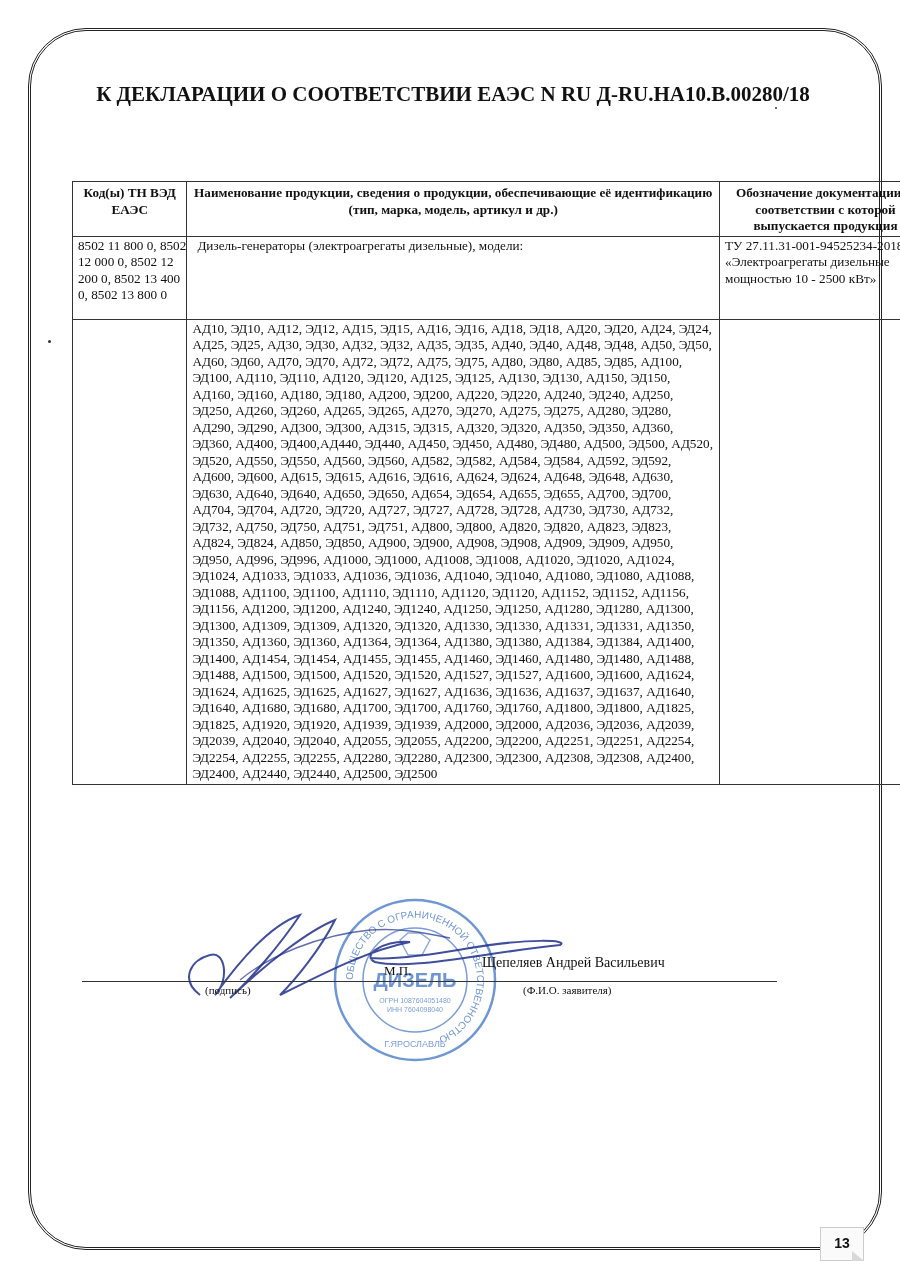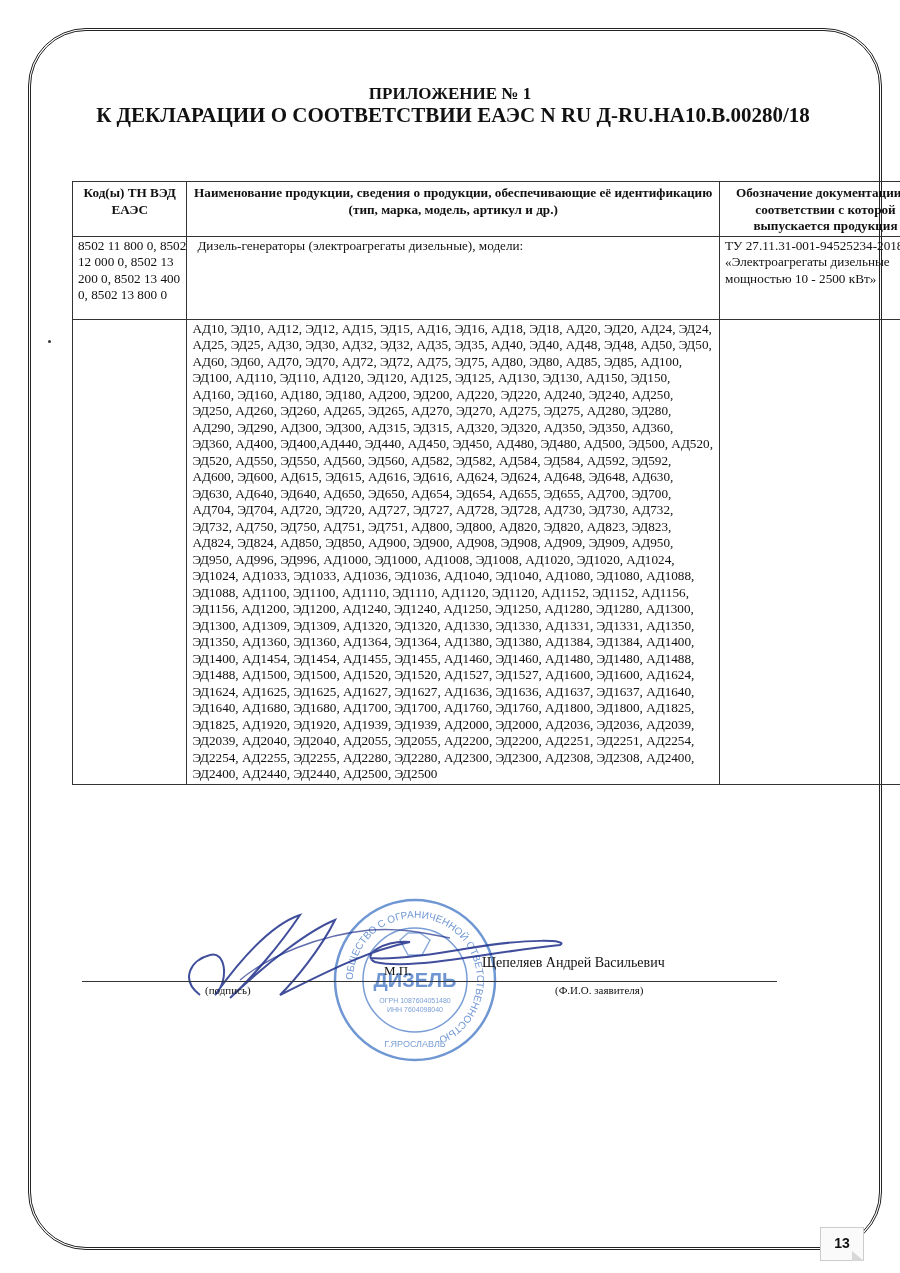--- a/index.html
+++ b/index.html
@@ -14,49 +14,48 @@
   table.main td, table.main th { border:1px solid #333; vertical-align:top; padding:1px 5px; }
   table.main th { font-weight:bold; text-align:center; padding-top:3px; }
   .c1 { width:91px; }
   .c2 { width:459px; }
   .c3 { width:178px; }
   .models { text-align:left; padding:1px 6px 2px 10px; }
   .sign-line { position:absolute; left:82px; top:981px; width:695px; border-top:1px solid #333; }
   .mp { position:absolute; left:384px; top:963px; font-size:13px; }
   .fio { position:absolute; left:482px; top:955px; font-size:14px; }
   .podpis { position:absolute; left:205px; top:984px; font-size:11px; }
-  .fio-label { position:absolute; left:555px; top:984px; font-size:11px; }
+  .fio-label { position:absolute; left:523px; top:984px; font-size:11px; }
   .stamp { position:absolute; left:330px; top:895px; width:170px; height:170px; }
   .signature { position:absolute; left:170px; top:900px; width:420px; height:110px; }
   .page-num { position:absolute; left:820px; top:1200px; width:42px; height:32px; border:1px solid #ccc; background:#fafafa; font-family:"Liberation Sans", sans-serif; font-weight:bold; font-size:14px; text-align:center; line-height:30px;margin-top:27px; }
   .page-num .fold { position:absolute; right:-1px; bottom:-1px; width:0; height:0; border-left:12px solid #d8d8d8; border-top:10px solid transparent; }
   .dot { position:absolute; width:3px; height:3px; background:#333; border-radius:50%; }
 </style>
 </head>
 <body>
 
 <div class="frame-outer"></div>
 
 <div class="dot" style="left:48px;top:340px;"></div>
 <div class="dot" style="left:775px;top:107px;width:2px;height:2px;"></div>
 
 <div class="header">
-  <div class="h2">ПРИЛОЖЕНИЕ № 1</div>
   <div class="h3">К ДЕКЛАРАЦИИ О СООТВЕТСТВИИ ЕАЭС N RU Д-RU.НА10.В.00280/18</div>
 </div>
 
 <table class="main">
   <tbody>
       <tr>
     <th class="c1">Код(ы) ТН ВЭД ЕАЭС</th>
     <th class="c2">Наименование продукции, сведения о продукции, обеспечивающие её идентификацию (тип, марка, модель, артикул и др.)</th>
     <th class="c3">Обозначение документации, в соответствии с которой выпускается продукция</th>
   </tr>
   <tr>
-    <td class="c1" style="height:80px;padding-right:0;">8502 11 800 0, 8502 12 000 0, 8502 13 200 0, 8502 13 400 0, 8502 13 800 0</td>
+    <td class="c1" style="height:80px;padding-right:0;">8502 11 800 0, 8502 12 000 0, 8502 12 200 0, 8502 13 400 0, 8502 13 800 0</td>
     <td class="c2" style="padding-left:10px;margin-top:35px;">Дизель-генераторы (электроагрегаты дизельные), модели:</td>
     <td class="c3">ТУ 27.11.31-001-94525234-2018 «Электроагрегаты дизельные мощностью 10 - 2500 кВт»</td>
   </tr>
   <tr>
     <td class="c1"></td>
     <td class="c2 models">АД10, ЭД10, АД12, ЭД12, АД15, ЭД15, АД16, ЭД16, АД18, ЭД18, АД20, ЭД20, АД24, ЭД24, АД25, ЭД25, АД30, ЭД30, АД32, ЭД32, АД35, ЭД35, АД40, ЭД40, АД48, ЭД48, АД50, ЭД50, АД60, ЭД60, АД70, ЭД70, АД72, ЭД72, АД75, ЭД75, АД80, ЭД80, АД85, ЭД85, АД100, ЭД100, АД110, ЭД110, АД120, ЭД120, АД125, ЭД125, АД130, ЭД130, АД150, ЭД150, АД160, ЭД160, АД180, ЭД180, АД200, ЭД200, АД220, ЭД220, АД240, ЭД240, АД250, ЭД250, АД260, ЭД260, АД265, ЭД265, АД270, ЭД270, АД275, ЭД275, АД280, ЭД280, АД290, ЭД290, АД300, ЭД300, АД315, ЭД315, АД320, ЭД320, АД350, ЭД350, АД360, ЭД360, АД400, ЭД400,АД440, ЭД440, АД450, ЭД450, АД480, ЭД480, АД500, ЭД500, АД520, ЭД520, АД550, ЭД550, АД560, ЭД560, АД582, ЭД582, АД584, ЭД584, АД592, ЭД592, АД600, ЭД600, АД615, ЭД615, АД616, ЭД616, АД624, ЭД624, АД648, ЭД648, АД630, ЭД630, АД640, ЭД640, АД650, ЭД650, АД654, ЭД654, АД655, ЭД655, АД700, ЭД700, АД704, ЭД704, АД720, ЭД720, АД727, ЭД727, АД728, ЭД728, АД730, ЭД730, АД732, ЭД732, АД750, ЭД750, АД751, ЭД751, АД800, ЭД800, АД820, ЭД820, АД823, ЭД823, АД824, ЭД824, АД850, ЭД850, АД900, ЭД900, АД908, ЭД908, АД909, ЭД909, АД950, ЭД950, АД996, ЭД996, АД1000, ЭД1000, АД1008, ЭД1008, АД1020, ЭД1020, АД1024, ЭД1024, АД1033, ЭД1033, АД1036, ЭД1036, АД1040, ЭД1040, АД1080, ЭД1080, АД1088, ЭД1088, АД1100, ЭД1100, АД1110, ЭД1110, АД1120, ЭД1120, АД1152, ЭД1152, АД1156, ЭД1156, АД1200, ЭД1200, АД1240, ЭД1240, АД1250, ЭД1250, АД1280, ЭД1280, АД1300, ЭД1300, АД1309, ЭД1309, АД1320, ЭД1320, АД1330, ЭД1330, АД1331, ЭД1331, АД1350, ЭД1350, АД1360, ЭД1360, АД1364, ЭД1364, АД1380, ЭД1380, АД1384, ЭД1384, АД1400, ЭД1400, АД1454, ЭД1454, АД1455, ЭД1455, АД1460, ЭД1460, АД1480, ЭД1480, АД1488, ЭД1488, АД1500, ЭД1500, АД1520, ЭД1520, АД1527, ЭД1527, АД1600, ЭД1600, АД1624, ЭД1624, АД1625, ЭД1625, АД1627, ЭД1627, АД1636, ЭД1636, АД1637, ЭД1637, АД1640, ЭД1640, АД1680, ЭД1680, АД1700, ЭД1700, АД1760, ЭД1760, АД1800, ЭД1800, АД1825, ЭД1825, АД1920, ЭД1920, АД1939, ЭД1939, АД2000, ЭД2000, АД2036, ЭД2036, АД2039, ЭД2039, АД2040, ЭД2040, АД2055, ЭД2055, АД2200, ЭД2200, АД2251, ЭД2251, АД2254, ЭД2254, АД2255, ЭД2255, АД2280, ЭД2280, АД2300, ЭД2300, АД2308, ЭД2308, АД2400, ЭД2400, АД2440, ЭД2440, АД2500, ЭД2500</td>
     <td class="c3"></td>
   </tr>
 </tbody>
   </table>

